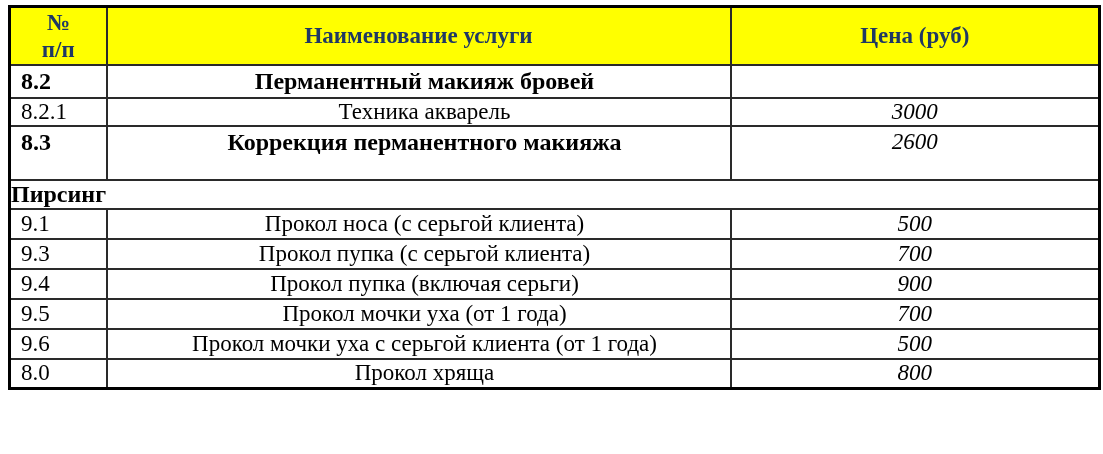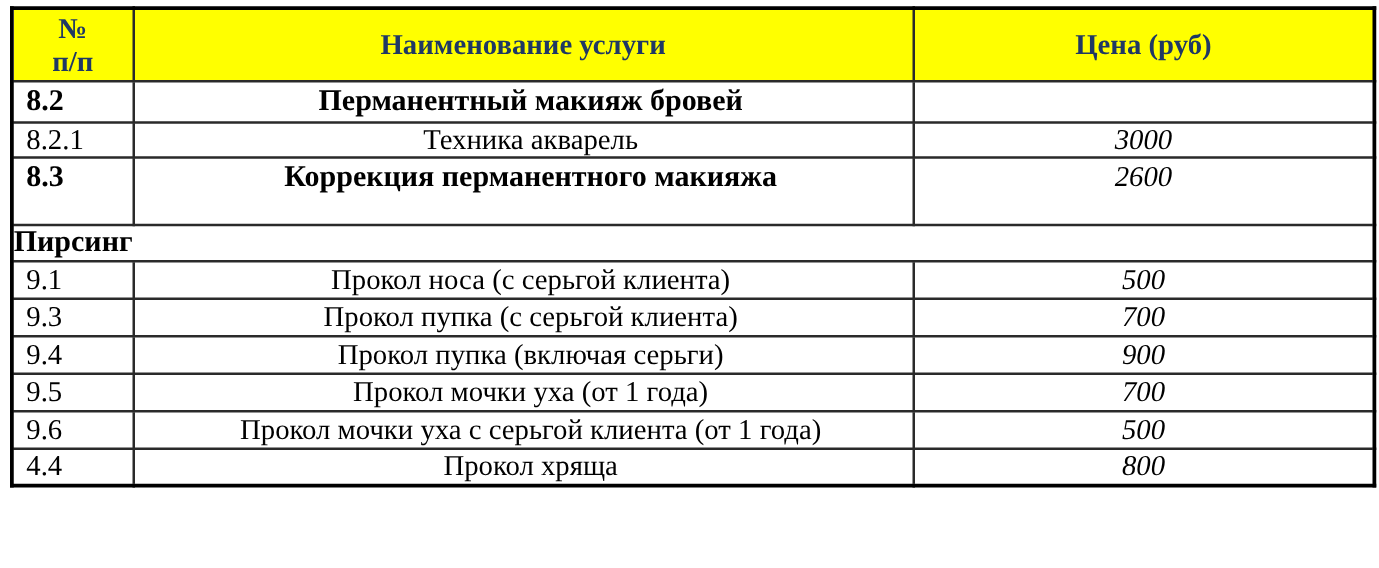--- a/index.html
+++ b/index.html
@@ -140,18 +140,18 @@
     <td class="price">700</td>
   </tr>
 
   <tr class="r-std">
     <td class="num">9.6</td>
     <td class="name">Прокол мочки уха с серьгой клиента (от 1 года)</td>
     <td class="price">500</td>
   </tr>
 
   <tr class="r-std">
-    <td class="num">4.4</td>
+    <td class="num">8.0</td>
     <td class="name">Прокол хряща</td>
     <td class="price">800</td>
   </tr>
 </tbody>
   </table>
 
 </body></html>

